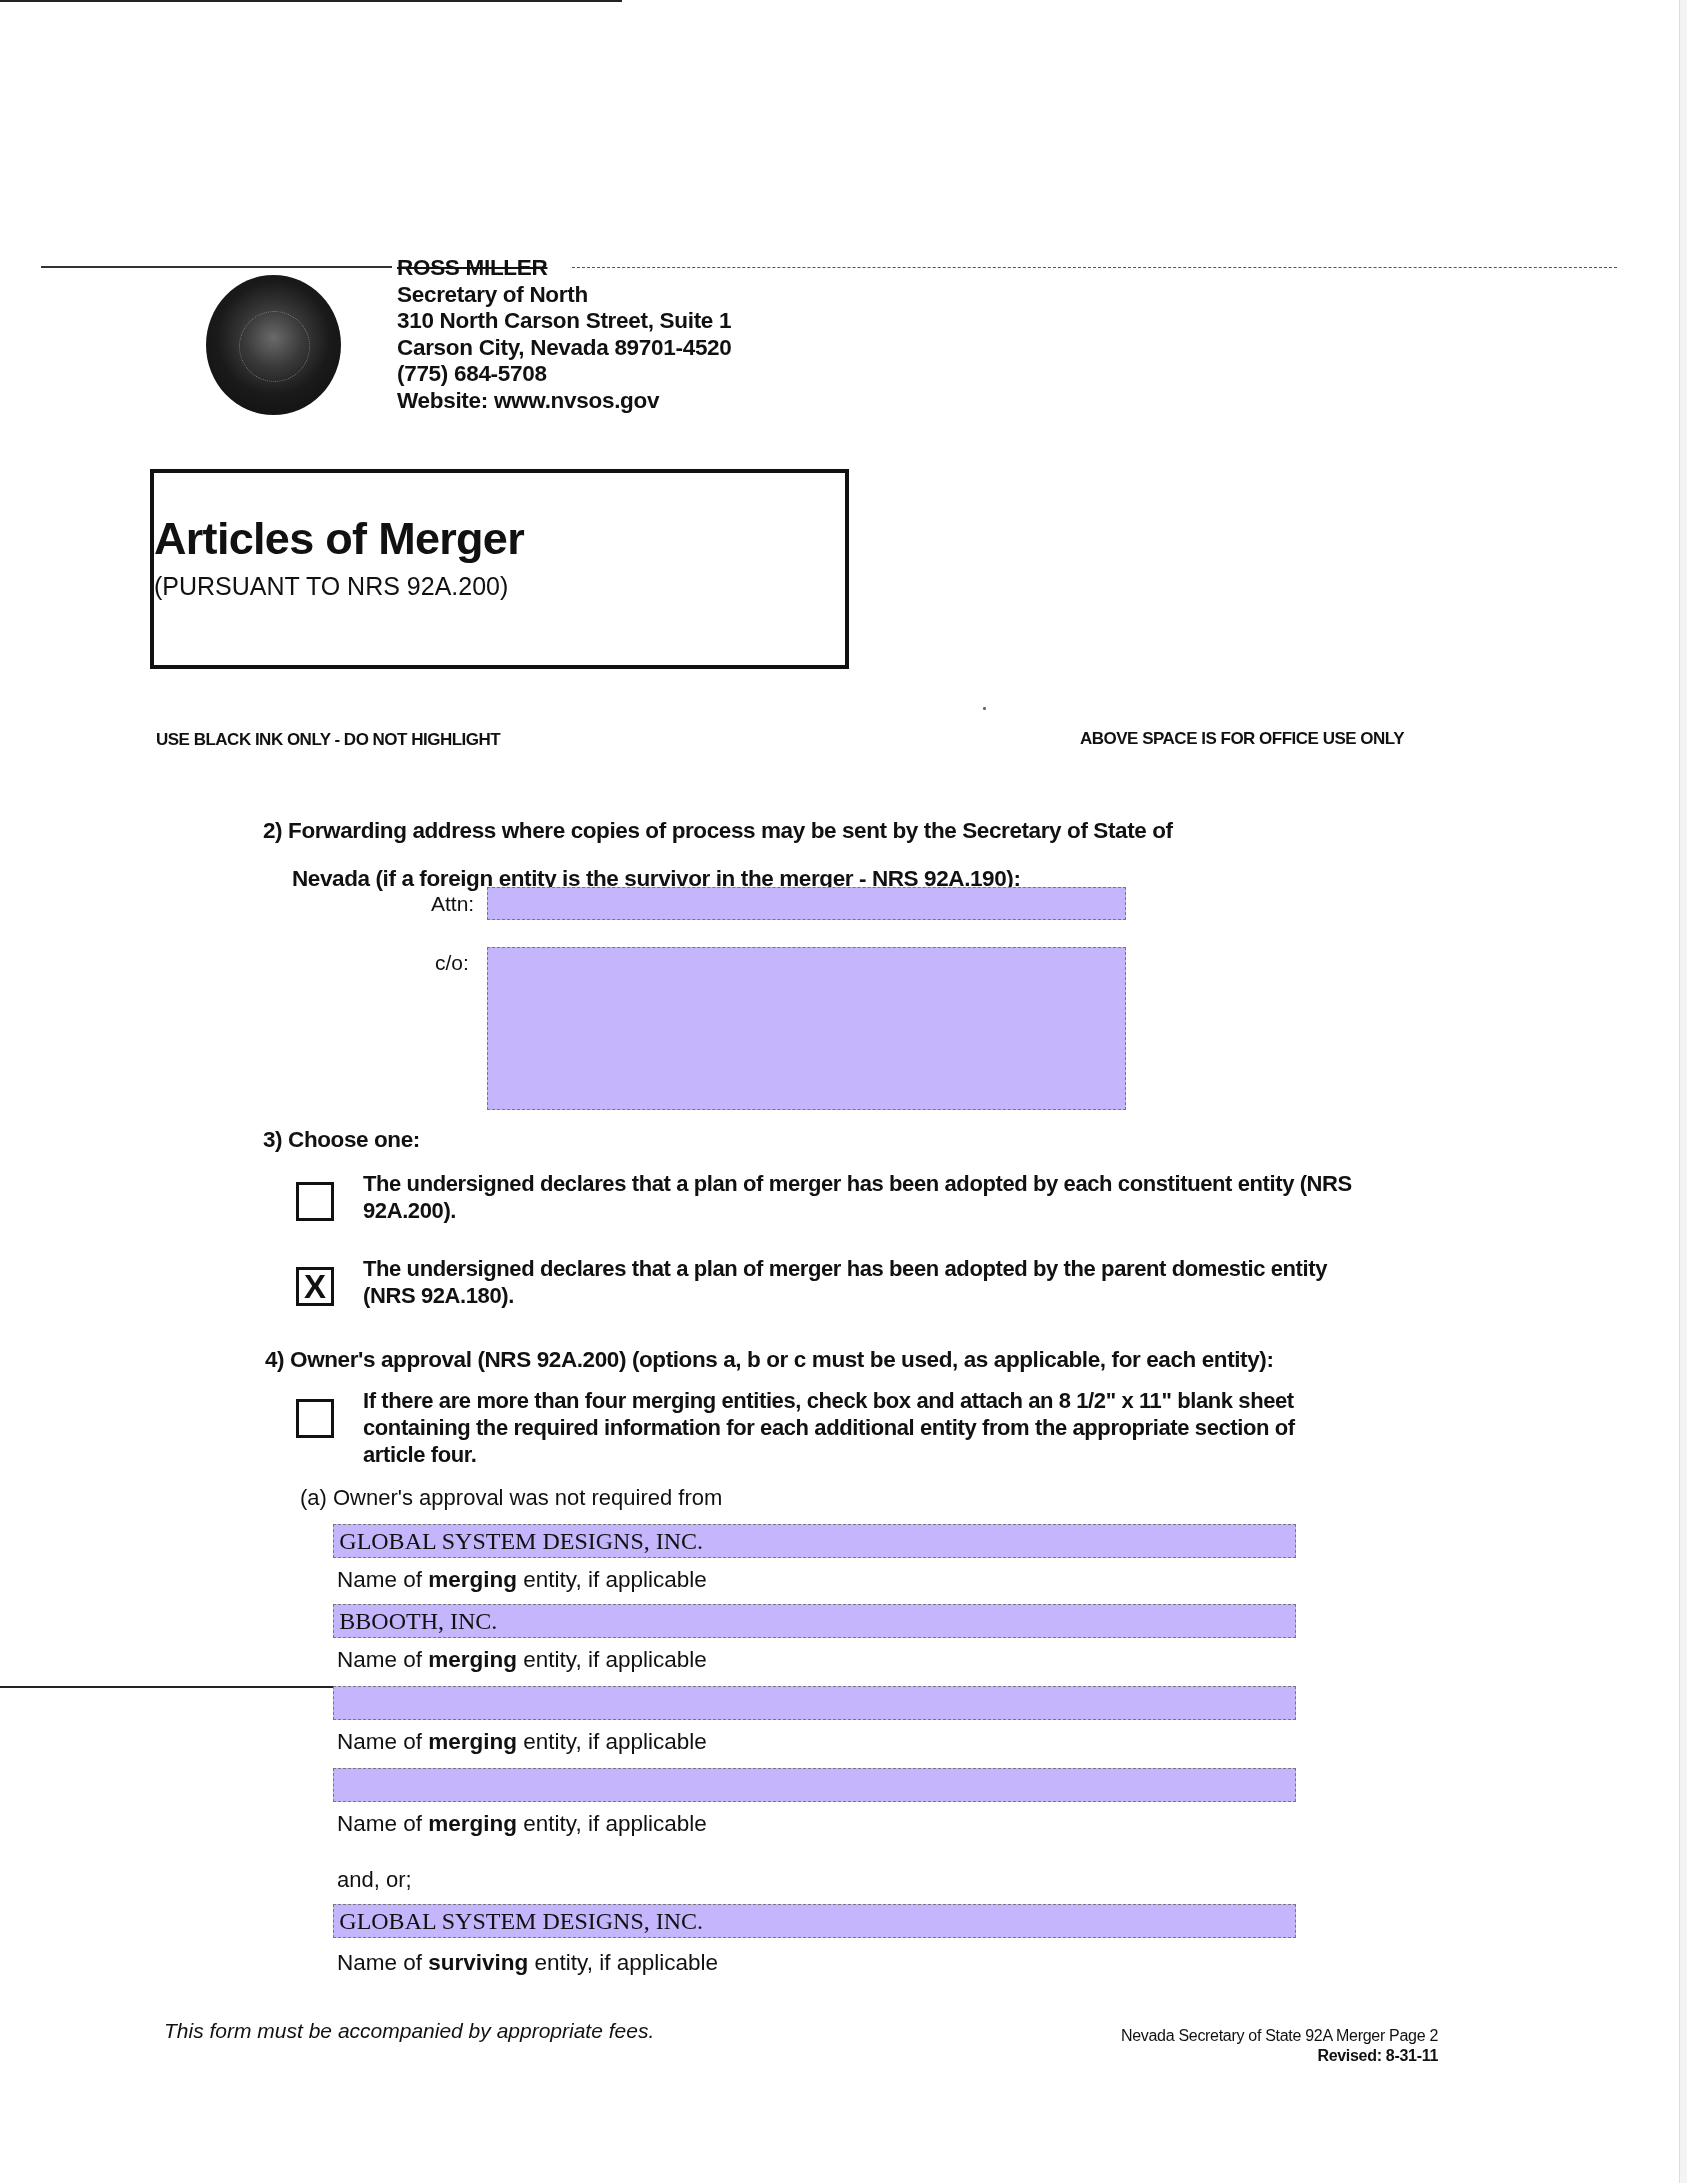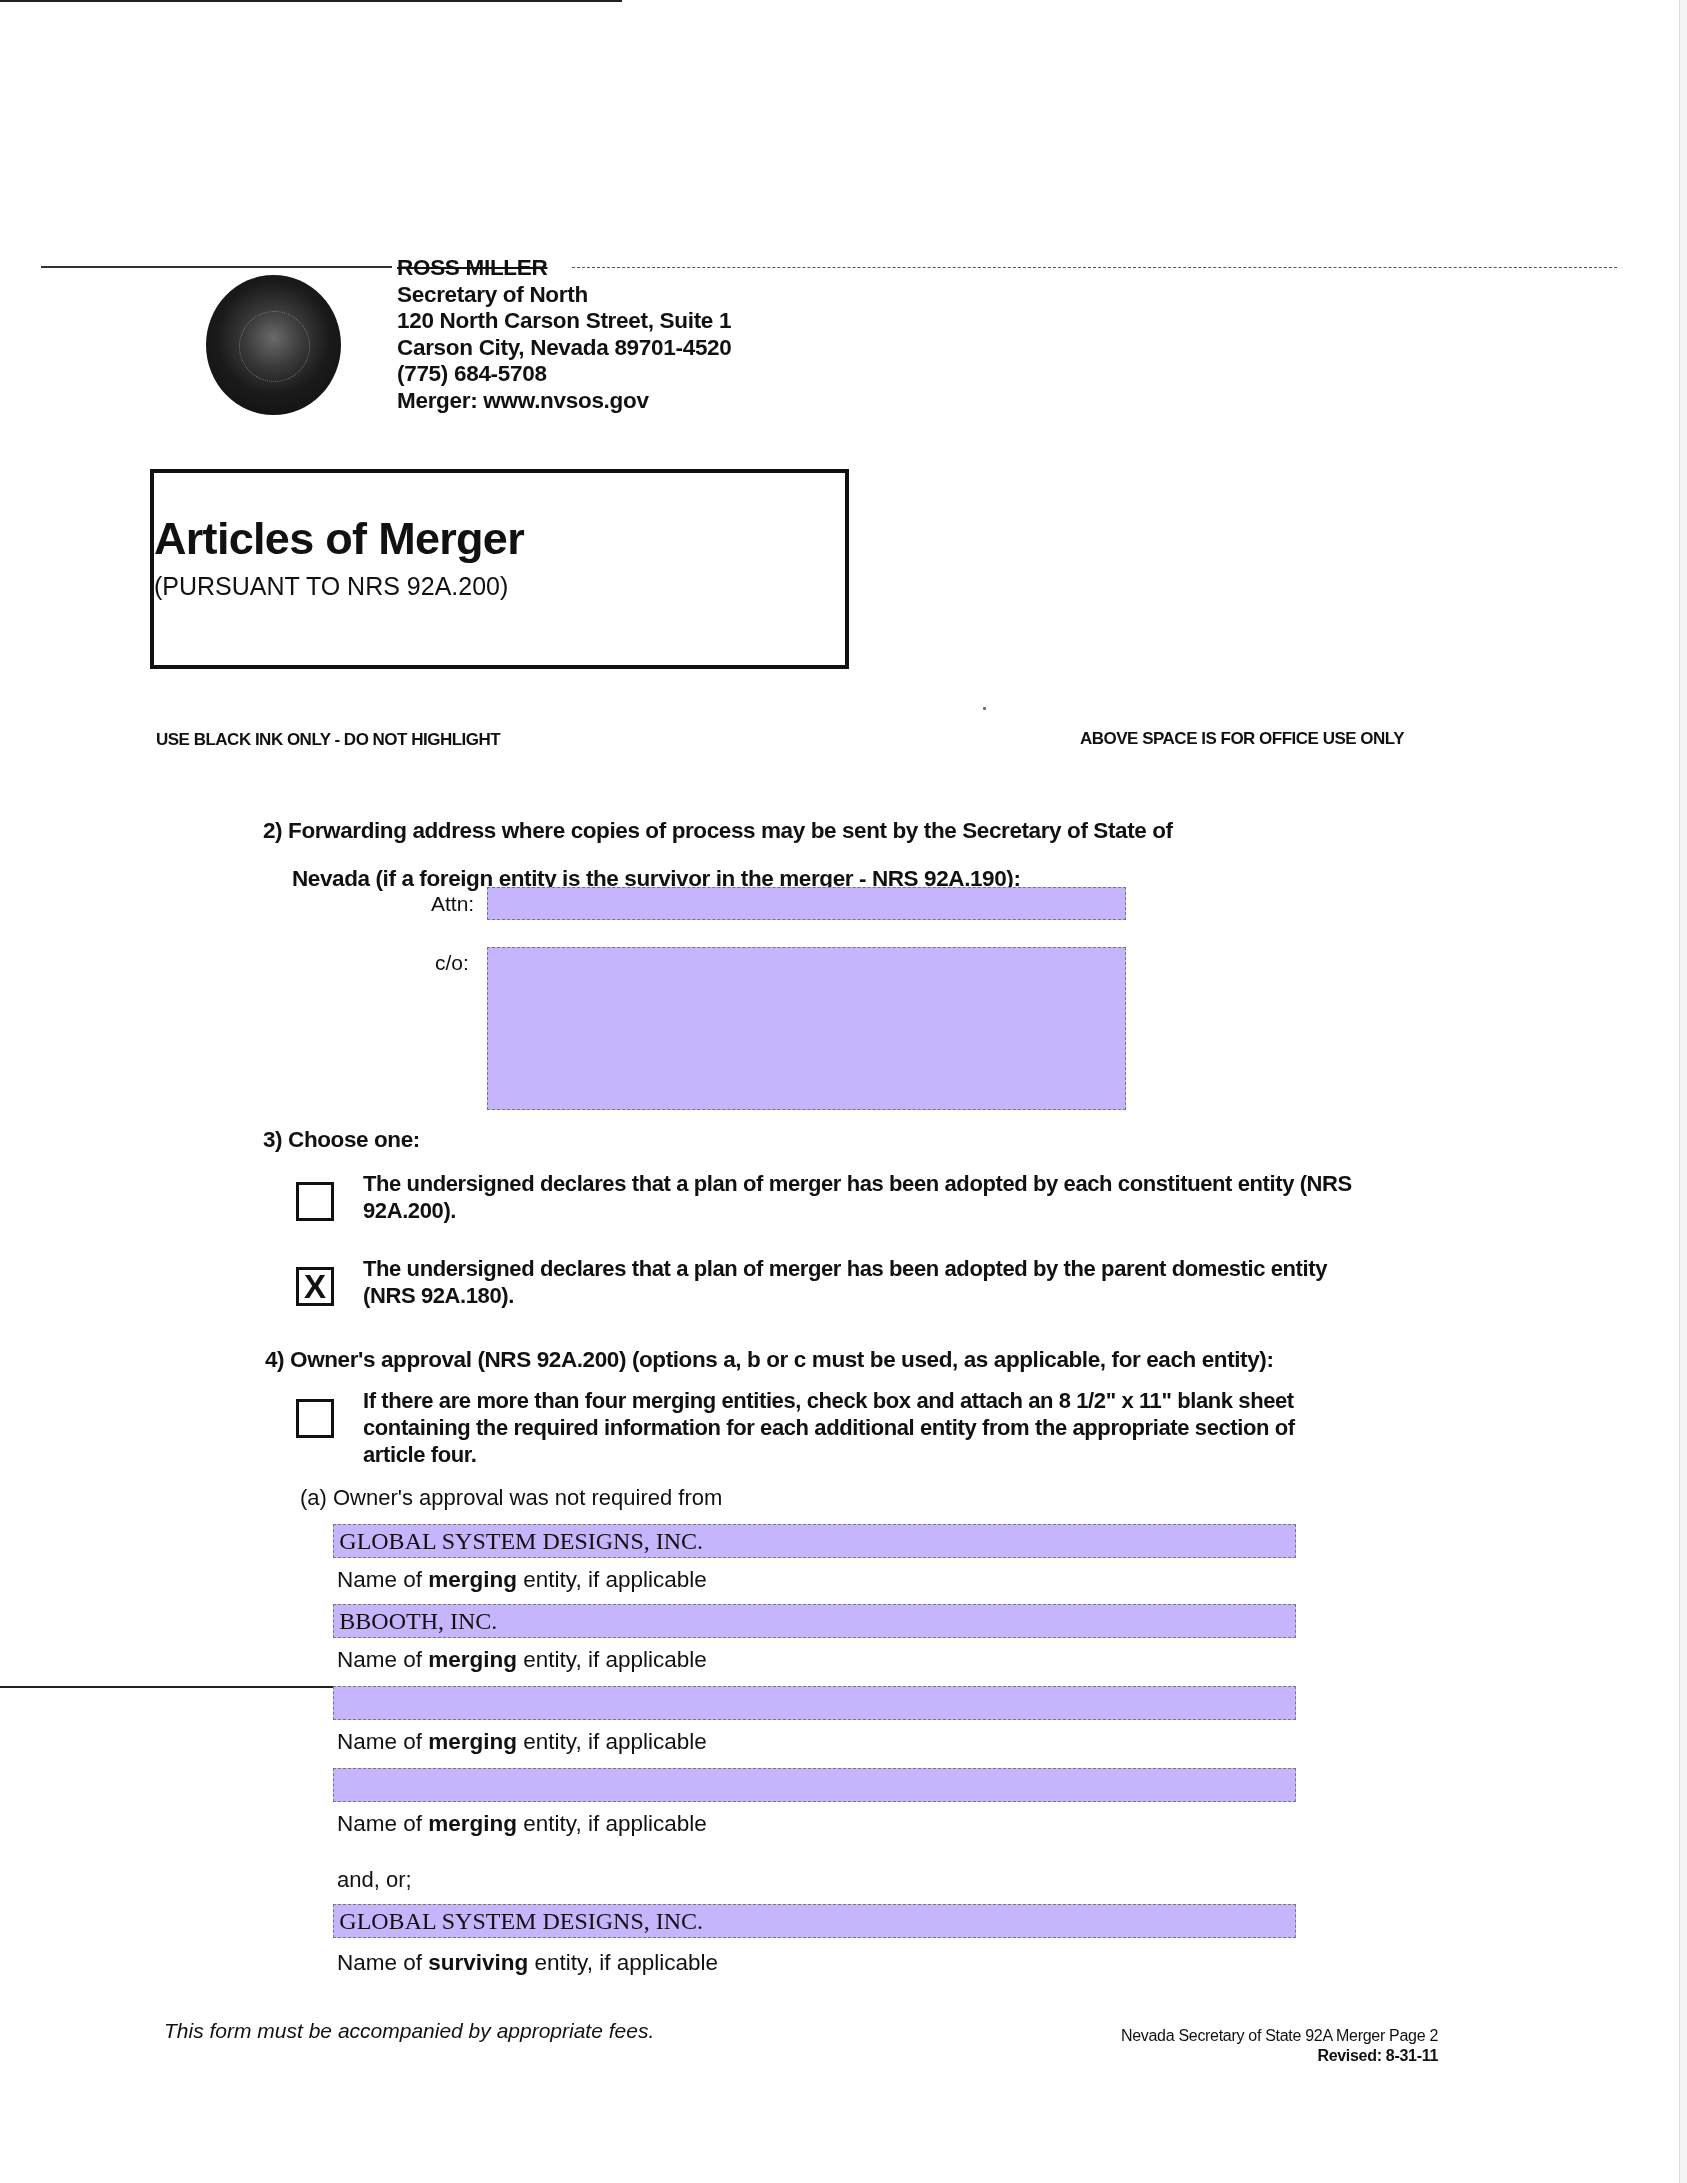--- a/index.html
+++ b/index.html
@@ -78,24 +78,24 @@
 <div class="abs scan-right"></div>
 
 <div class="abs hdr-rule-left"></div>
 <div class="abs hdr-rule-right"></div>
 <div class="abs seal">
     <div class="seal-inner"></div>
   </div>
 <div class="abs hdr-text">
   <div class="hdr-name">ROSS MILLER</div>
   <div>Secretary of North</div>
-  <div>120 North Carson Street, Suite 1</div>
+  <div>310 North Carson Street, Suite 1</div>
   <div>Carson City, Nevada 89701-4520</div>
   <div>(775) 684-5708</div>
-  <div>Merger:  www.nvsos.gov</div>
+  <div>Website:  www.nvsos.gov</div>
 </div>
 
 <div class="abs title-box">
   <div class="title-main">Articles of Merger</div>
   <div class="title-sub">(PURSUANT TO NRS 92A.200)</div>
 </div>
 
 <div class="abs note note-left">USE BLACK INK ONLY - DO NOT HIGHLIGHT</div>
 <div class="abs note note-right">ABOVE SPACE IS FOR OFFICE USE ONLY</div>
 <div class="abs speck" style="left:983px;top:707px;"></div>

